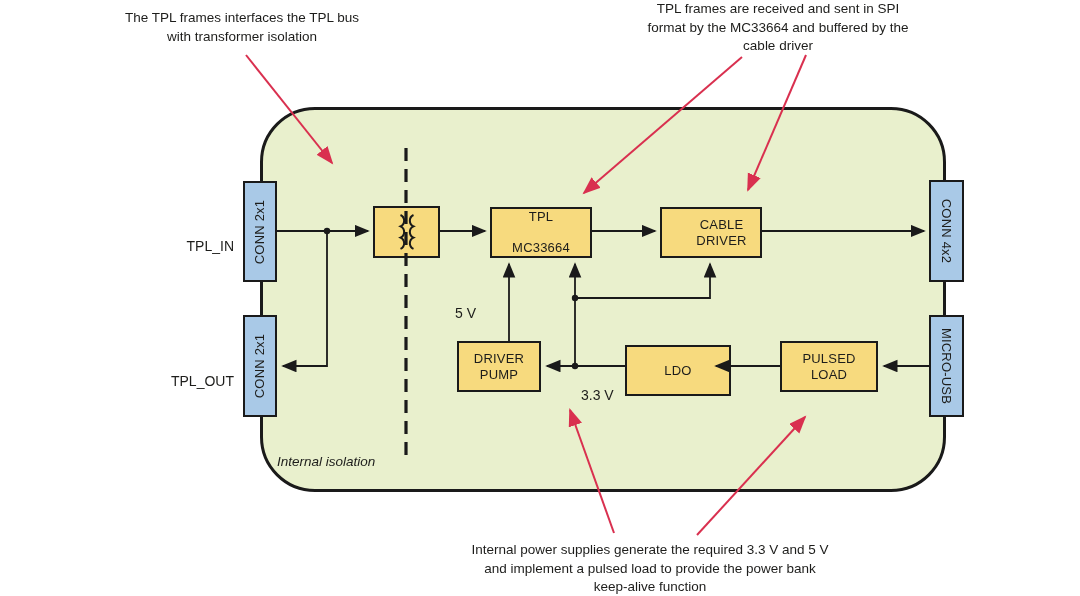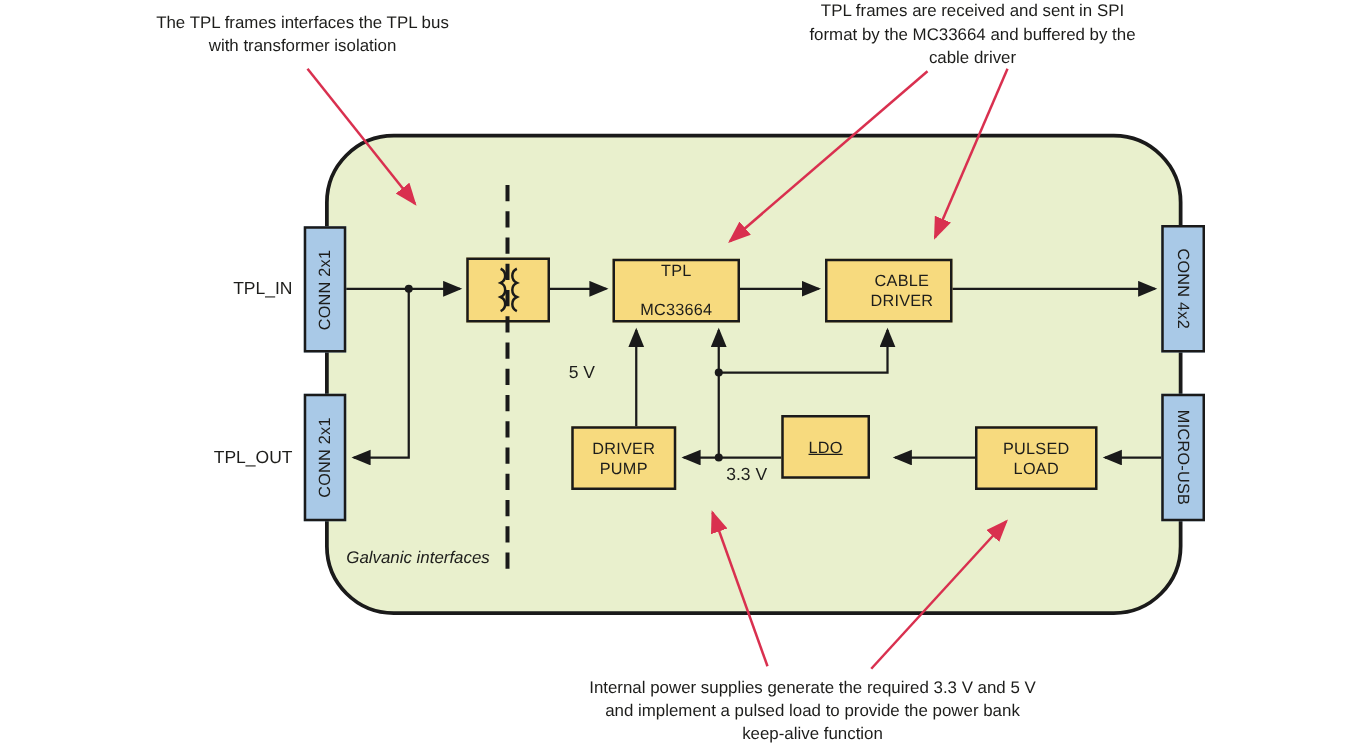--- a/index.html
+++ b/index.html
@@ -17,21 +17,21 @@
     display:flex; flex-direction:column; align-items:center; justify-content:center;
     font-size:13px; line-height:16px; text-align:center; z-index:2;
     letter-spacing:0.2px;
   }
   .yellow { background:#f7da7e; }
   .blue   { background:#a9c9e7; }
   .vtext-ccw, .vtext-cw { white-space:nowrap; }
   .vtext-ccw { transform:rotate(-90deg); }
   .vtext-cw  { transform:rotate(90deg); }
   .label {
-    position:absolute; font-size:14px; z-index:2; white-space:nowrap;
+    position:absolute; font-size:14px; z-index:2; white-space:nowrap;margin-top:16px;
   }
   .ann {
     position:absolute; font-size:13.5px; line-height:18.5px; text-align:center; z-index:2;
   }
   .italic { font-style:italic; }
   .wires { position:absolute; left:0; top:0; z-index:3; pointer-events:none; }
   .coil-svg { display:block; }
 </style>
 </head>
 <body>
@@ -59,40 +59,40 @@
     <span>MC33664</span>
   </div>
   <div class="block yellow" style="left:660px; top:207px; width:102px; height:51px;padding-left:21px;">
     <span>CABLE</span>
     <span>DRIVER</span>
   </div>
   <div class="block yellow" style="left:457px; top:341px; width:84px; height:51px;">
     <span>DRIVER</span>
     <span>PUMP</span>
   </div>
-  <div class="block yellow" style="left:625px; top:332px; width:71px; height:51px;text-decoration:underline;">
+  <div class="block yellow" style="left:625px; top:345px; width:106px; height:51px;">
     <span>LDO</span>
   </div>
   <div class="block yellow" style="left:780px; top:341px; width:98px; height:51px;">
     <span>PULSED</span>
     <span>LOAD</span>
   </div>
 
   <div class="block blue" style="left:929px; top:180px; width:35px; height:102px;">
     <span class="vtext-cw">CONN 4x2</span>
   </div>
   <div class="block blue" style="left:929px; top:315px; width:35px; height:102px;">
     <span class="vtext-cw">MICRO-USB</span>
   </div>
 
   <div class="label" style="left:128px; top:222px; width:106px; text-align:right;">TPL_IN</div>
   <div class="label" style="left:128px; top:357px; width:106px; text-align:right;">TPL_OUT</div>
   <div class="label" style="left:455px; top:289px; width:45px; ">5 V</div>
   <div class="label" style="left:581px; top:371px;">3.3 V</div>
-  <div class="label italic" style="left:277px; top:438px; font-size:13.5px;">Galvanic interfaces</div>
+  <div class="label italic" style="left:277px; top:438px; font-size:13.5px;">Internal isolation</div>
 
   <div class="ann" style="left:102px; top:9px; width:280px;">
     <div>The TPL frames interfaces the TPL bus</div>
     <div>with transformer isolation</div>
   </div>
   <div class="ann" style="left:628px; top:0px; width:300px;">
     <div>TPL frames are received and sent in SPI</div>
     <div>format by the MC33664 and buffered by the</div>
     <div>cable driver</div>
   </div>

